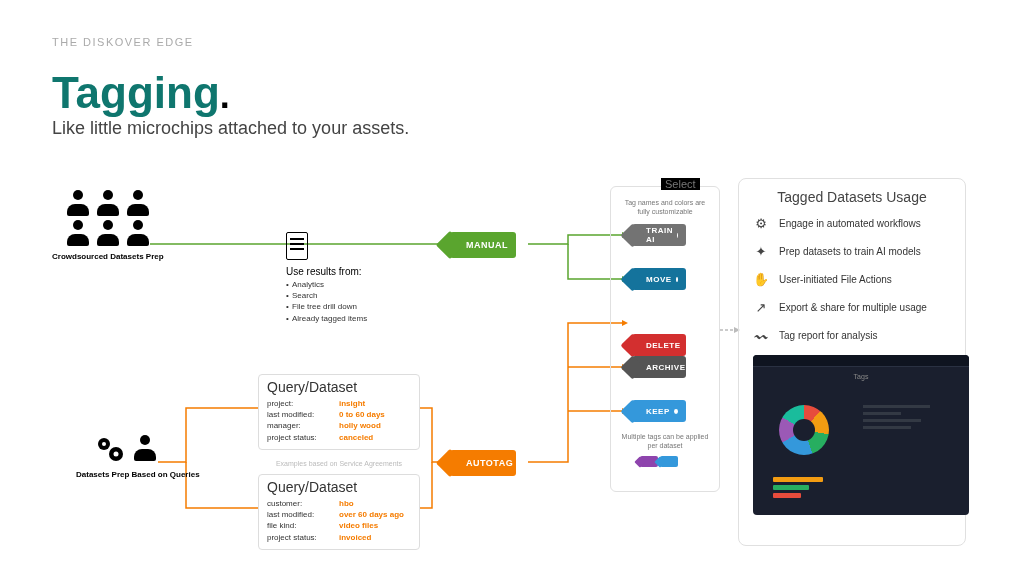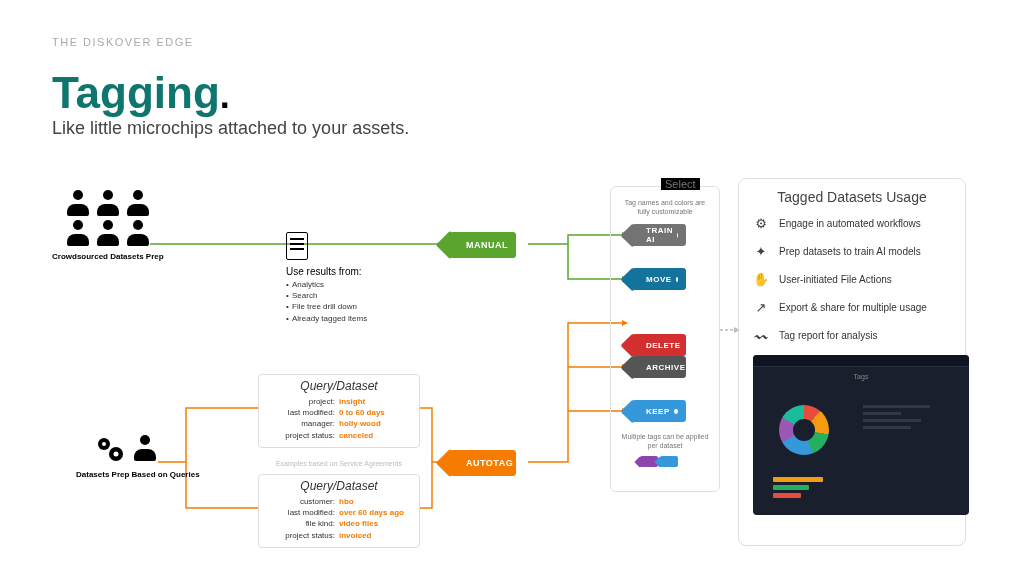--- a/index.html
+++ b/index.html
@@ -36,23 +36,23 @@
 .use-results { font-size: 10px; }
 .use-results .lead { font-weight: 500; margin-bottom: 2px; }
 .use-results ul { list-style: none; padding-left: 0; }
 .use-results li { font-size: 8px; color: #333; padding-left: 6px; position: relative; line-height: 1.4; }
 .use-results li::before { content: "•"; position: absolute; left: 0; }
 
 
 .qbox { position: absolute; left: 258px; width: 162px; border: 1px solid #ddd; border-radius: 4px; padding: 4px 8px 6px; background: #fff; }
 .qbox.top { top: 374px; }
 .qbox.bottom { top: 474px; }
-.qbox .qtitle { font-size: 12px; text-align: center; color: #333; margin-bottom: 3px; font-style: italic; }
+.qbox .qtitle { font-size: 14px; color: #333; margin-bottom: 3px; }
 .qrow { display: flex; font-size: 8px; line-height: 1.4; }
-.qrow .k { flex: 0 0 72px; text-align: right; color: #333; padding-right: 4px; }
+.qrow .k { flex: 0 0 72px; text-align: left; color: #333; padding-right: 4px; }
 .qrow .v { color: #f57c00; font-weight: 700; }
 .qnote { position: absolute; left: 258px; top: 460px; width: 162px; font-size: 7px; text-align: center; color: #bbb; }
 
 
 .tag { position: absolute; height: 26px; display: flex; align-items: center; padding: 0 10px 0 16px; border-radius: 3px; color: #fff; font-size: 9px; font-weight: 800; text-transform: uppercase; letter-spacing: 0.5px; }
 .tag::before { content: ""; position: absolute; left: -10px; top: 3px; width: 20px; height: 20px; background: inherit; transform: rotate(45deg); border-radius: 2px; }
 .tag .dot { width: 6px; height: 6px; background: #fff; border-radius: 50%; margin-left: 6px; position: relative; z-index: 1; }
 .tag span:first-child { position: relative; z-index: 1; }
 
 .tag.manual { top: 232px; left: 450px; background: #5aa52e; width: 66px; }

